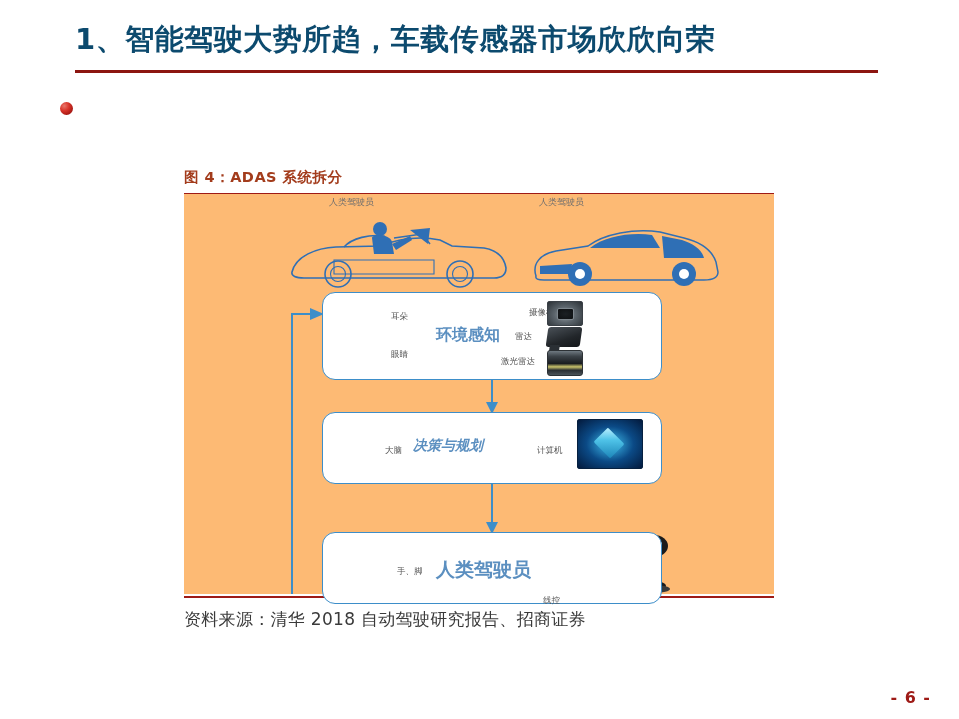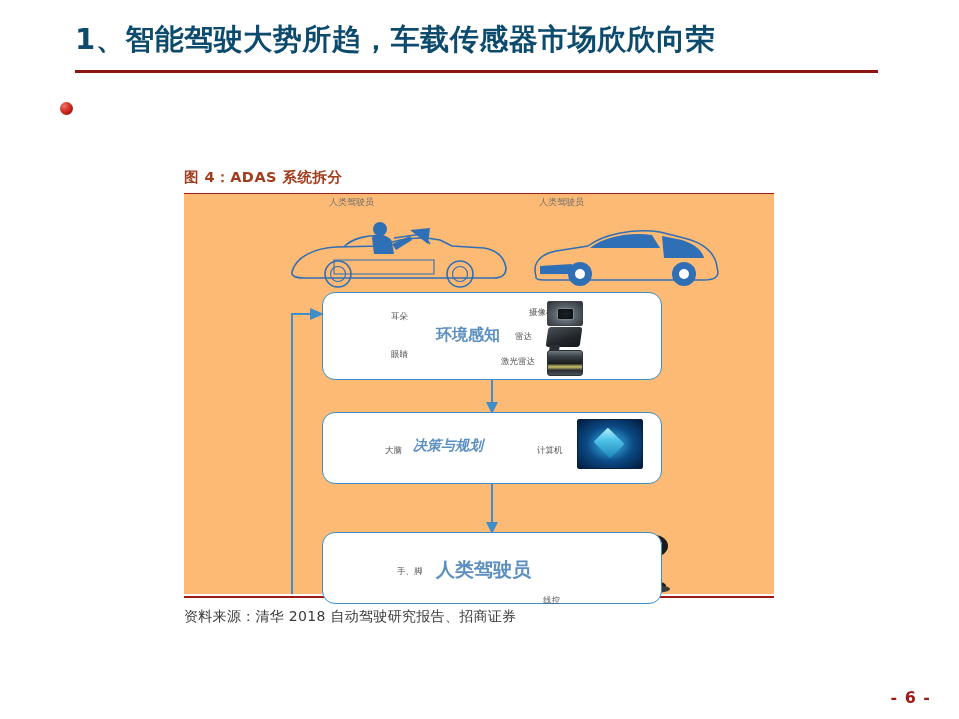--- a/index.html
+++ b/index.html
@@ -98,21 +98,21 @@
     background: #fdba74;
   }
   .figure-rule-bottom {
     width: 100%;
     height: 1.4px;
     background: #9e1a16;
     margin-top: 2px;
   }
   .figure-source {
     font-family: "DejaVu Sans", "Liberation Sans", sans-serif;
-    font-size: 14px;
+    font-size: 17px;
     color: #3a3a3a;
     margin-top: 10px;
     letter-spacing: 0.3px;
   }
 
   
   .diagram-svg {
     position: absolute;
     left: 0;
     top: 0;

